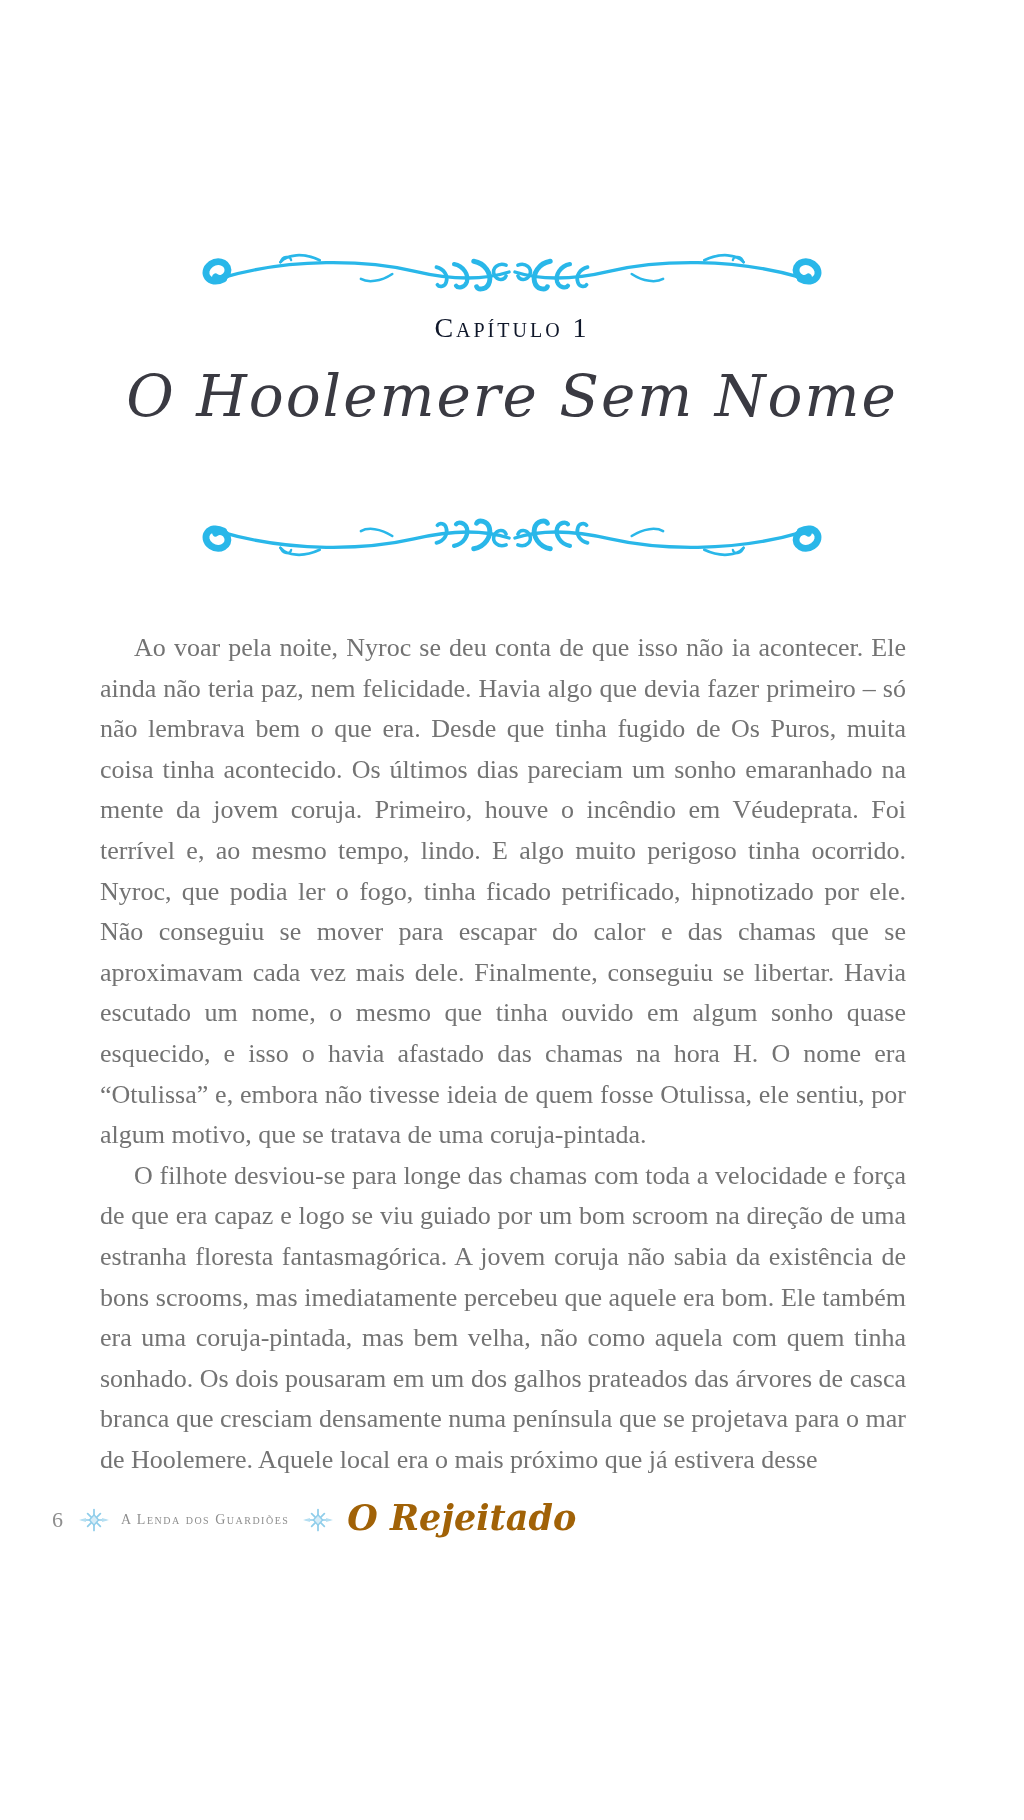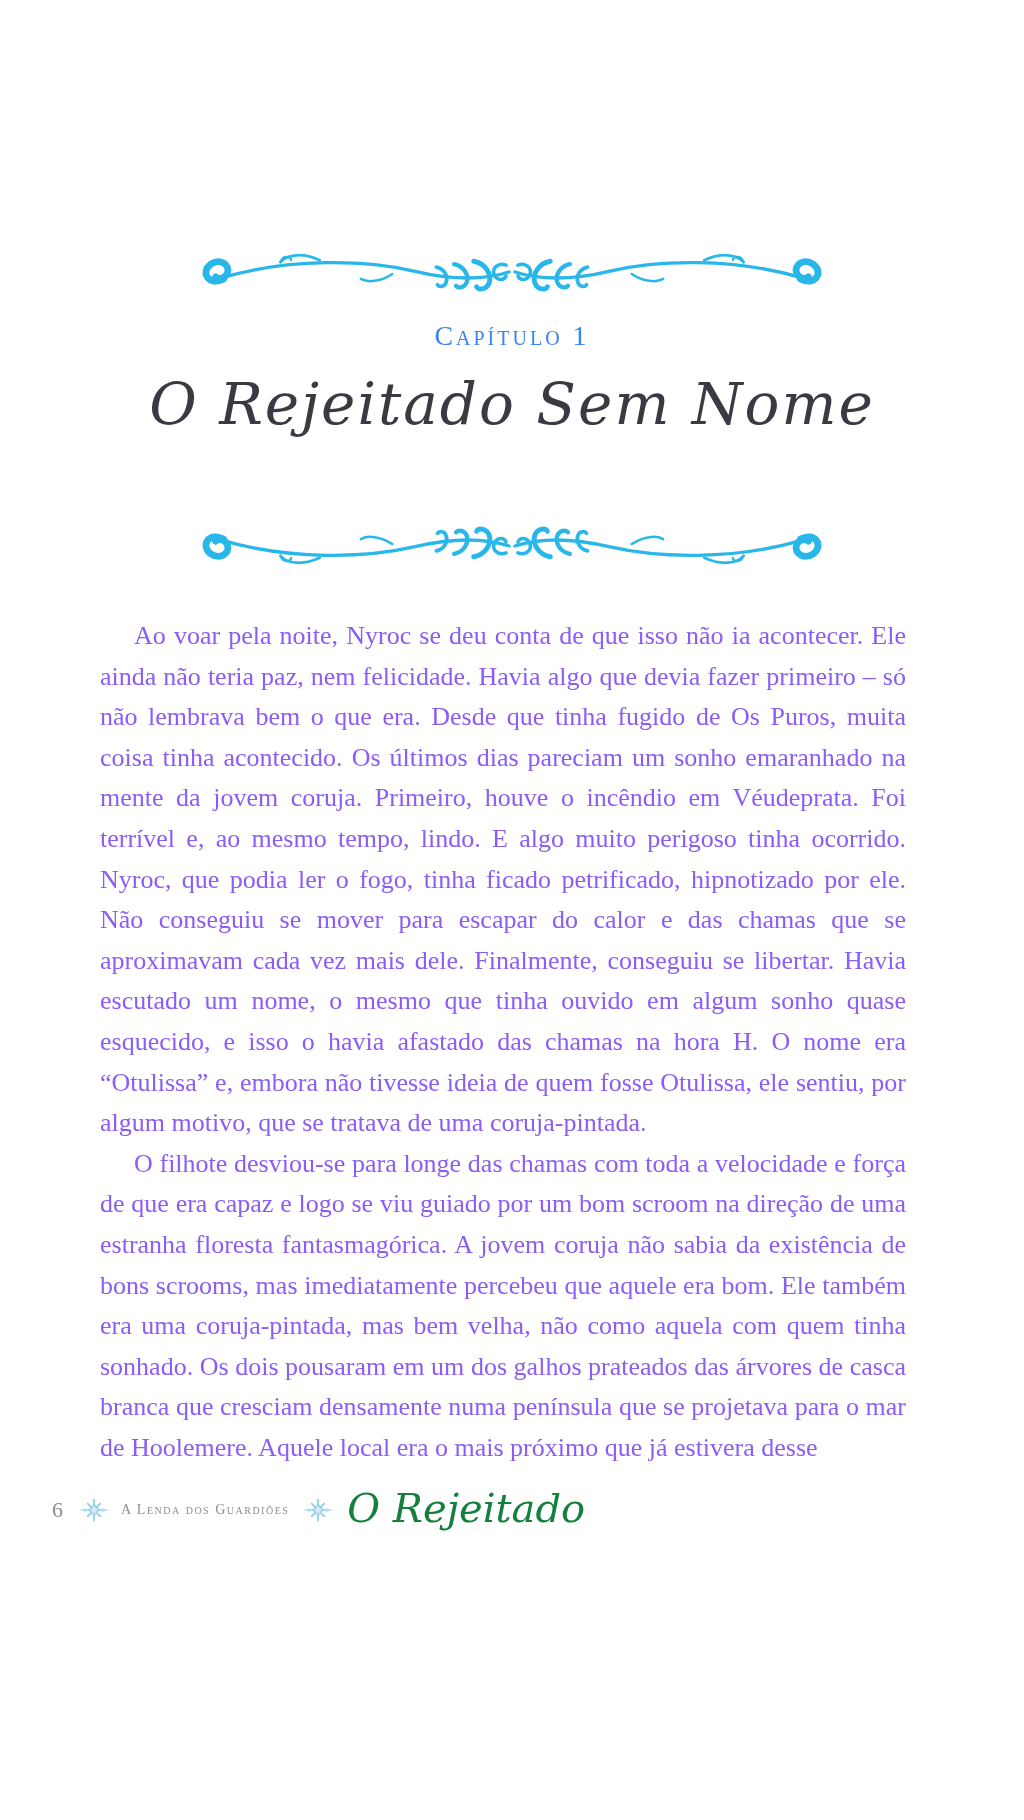--- a/index.html
+++ b/index.html
@@ -10,44 +10,44 @@
     background:#ffffff;
     overflow:hidden;
     font-family:"Liberation Serif","DejaVu Serif",serif;
   }
   .ornament{width:628px;height:46px;margin:0 auto;}
   .ornament svg{display:block;width:100%;height:100%;}
   .ornament-top{margin-top:250px;}
   .ornament-bottom{margin-top:68px;}
   .ornament-bottom svg{transform:scaleY(-1);}
   .chapter-label{
-    margin-top:24px;
+    margin-top:16px;
     text-align:center;
     font-variant:small-caps;
     font-size:28px;
     letter-spacing:3px;
-    color:#3b82f6;
+    color:#0f172a;
   }
   .chapter-title{
     margin:2px 0 0 0;
     text-align:center;
     font-family:"DejaVu Serif","Liberation Serif",serif;
     font-style:italic;
     font-weight:400;
     font-size:58px;
     line-height:100px;
     letter-spacing:2px;
     color:#3a3a42;
   }
   .body-text{
     width:806px;
-    margin:48px 0 0 100px;
+    margin:68px 0 0 100px;
     font-size:26px;
     line-height:40.6px;
-    color:#8b5cf6;
+    color:#737373;
     text-align:justify;
   }
   .body-text p{margin:0;text-indent:34px;}
   .footer{
     display:flex;
     align-items:center;
     margin:24px 0 0 52px;
     color:#8e8e8e;
   }
   .page-number{font-size:22px;}
@@ -56,24 +56,25 @@
   .snowflake.second{margin:0 14px 0 14px;}
   .series-title{
     font-variant:small-caps;
     font-size:14px;
     letter-spacing:1.5px;
     color:#8e8e8e;
   }
   .book-title-script{
     font-family:"DejaVu Serif","Liberation Serif",serif;
     font-style:italic;
-    font-size:40px;
-    color:#15803d;
+    font-size:35px;
+    color:#a16207;
     line-height:1;
     margin-top:-4px;
+    font-weight:bold;
   }
 </style>
 </head>
 <body>
 
 <div class="page">
 
   <div class="ornament ornament-top">
     <svg viewBox="0 0 640 46" xmlns="http://www.w3.org/2000/svg">
       <g id="half-top" fill="none" stroke="#29b7e9" stroke-linecap="round">
@@ -85,21 +86,21 @@
         <path d="M243 17 C 251 19 255 26 253 32 C 252 37 246 38 244 35" stroke-width="3.8"></path>
         <path d="M261 14 C 271 16 276 25 274 32 C 272 38 265 39 263 36" stroke-width="4.4"></path>
         <path d="M281 11 C 293 13 299 24 297 32 C 295 40 286 41 284 37" stroke-width="5"></path>
         <path d="M314 15 C 306 12 299 18 302 25 C 305 31 312 31 314 26" stroke-width="3.6"></path>
       </g>
       <use href="#half-top" transform="translate(640,0) scale(-1,1)"></use>
     </svg>
   </div>
 
   <div class="chapter-label">Capítulo 1</div>
-  <h1 class="chapter-title">O Rejeitado Sem Nome</h1>
+  <h1 class="chapter-title">O Hoolemere Sem Nome</h1>
 
   <div class="ornament ornament-bottom">
     <svg viewBox="0 0 640 46" xmlns="http://www.w3.org/2000/svg">
       <g id="half-bottom" fill="none" stroke="#29b7e9" stroke-linecap="round">
         <path d="M24 28 C 95 7 172 10 220 21 C 258 30 292 30 317 22" stroke-width="3.4"></path>
         <path d="M26 29 C 11 37 2 22 13 14 C 22 8 33 14 30 23 C 28 28 22 30 18 27" stroke-width="7"></path>
         <path d="M124 10 C 107 2 91 4 84 12" stroke-width="2.8"></path>
         <path d="M84 12 C 86 5 94 5 95 10" stroke-width="2.2"></path>
         <path d="M198 24 C 186 32 173 33 166 29" stroke-width="2.6"></path>
         <path d="M243 17 C 251 19 255 26 253 32 C 252 37 246 38 244 35" stroke-width="3.8"></path>

